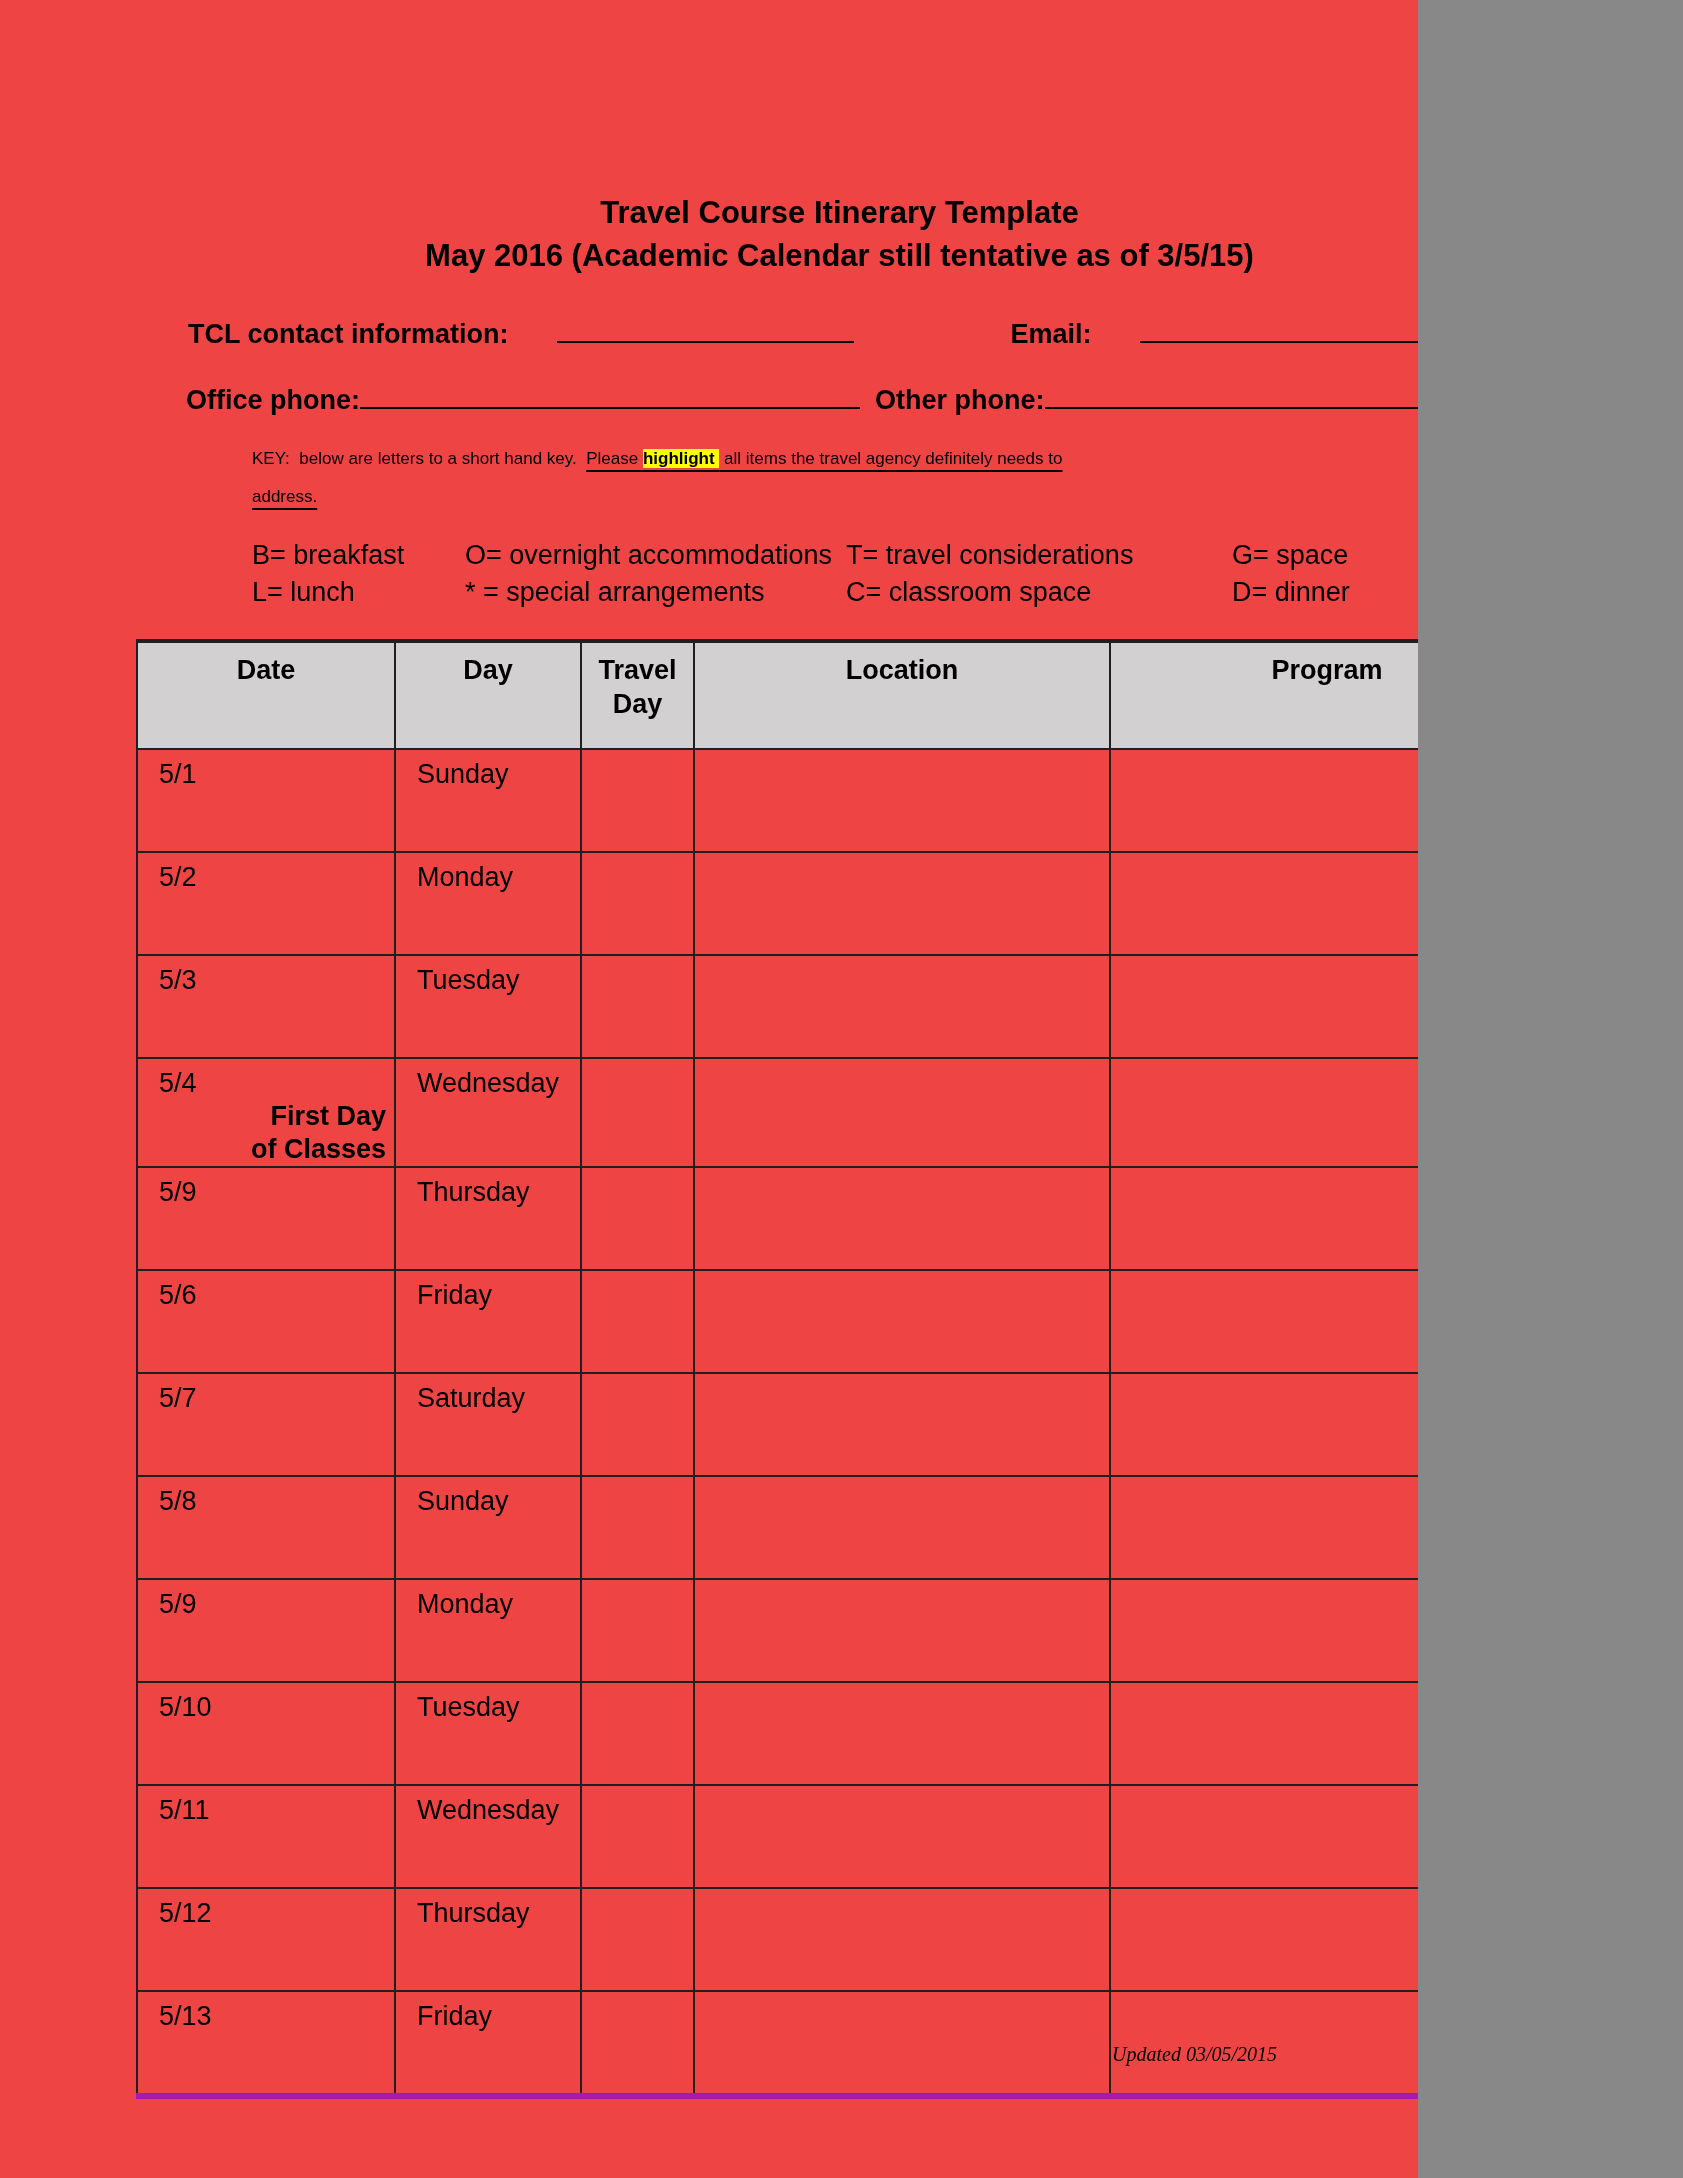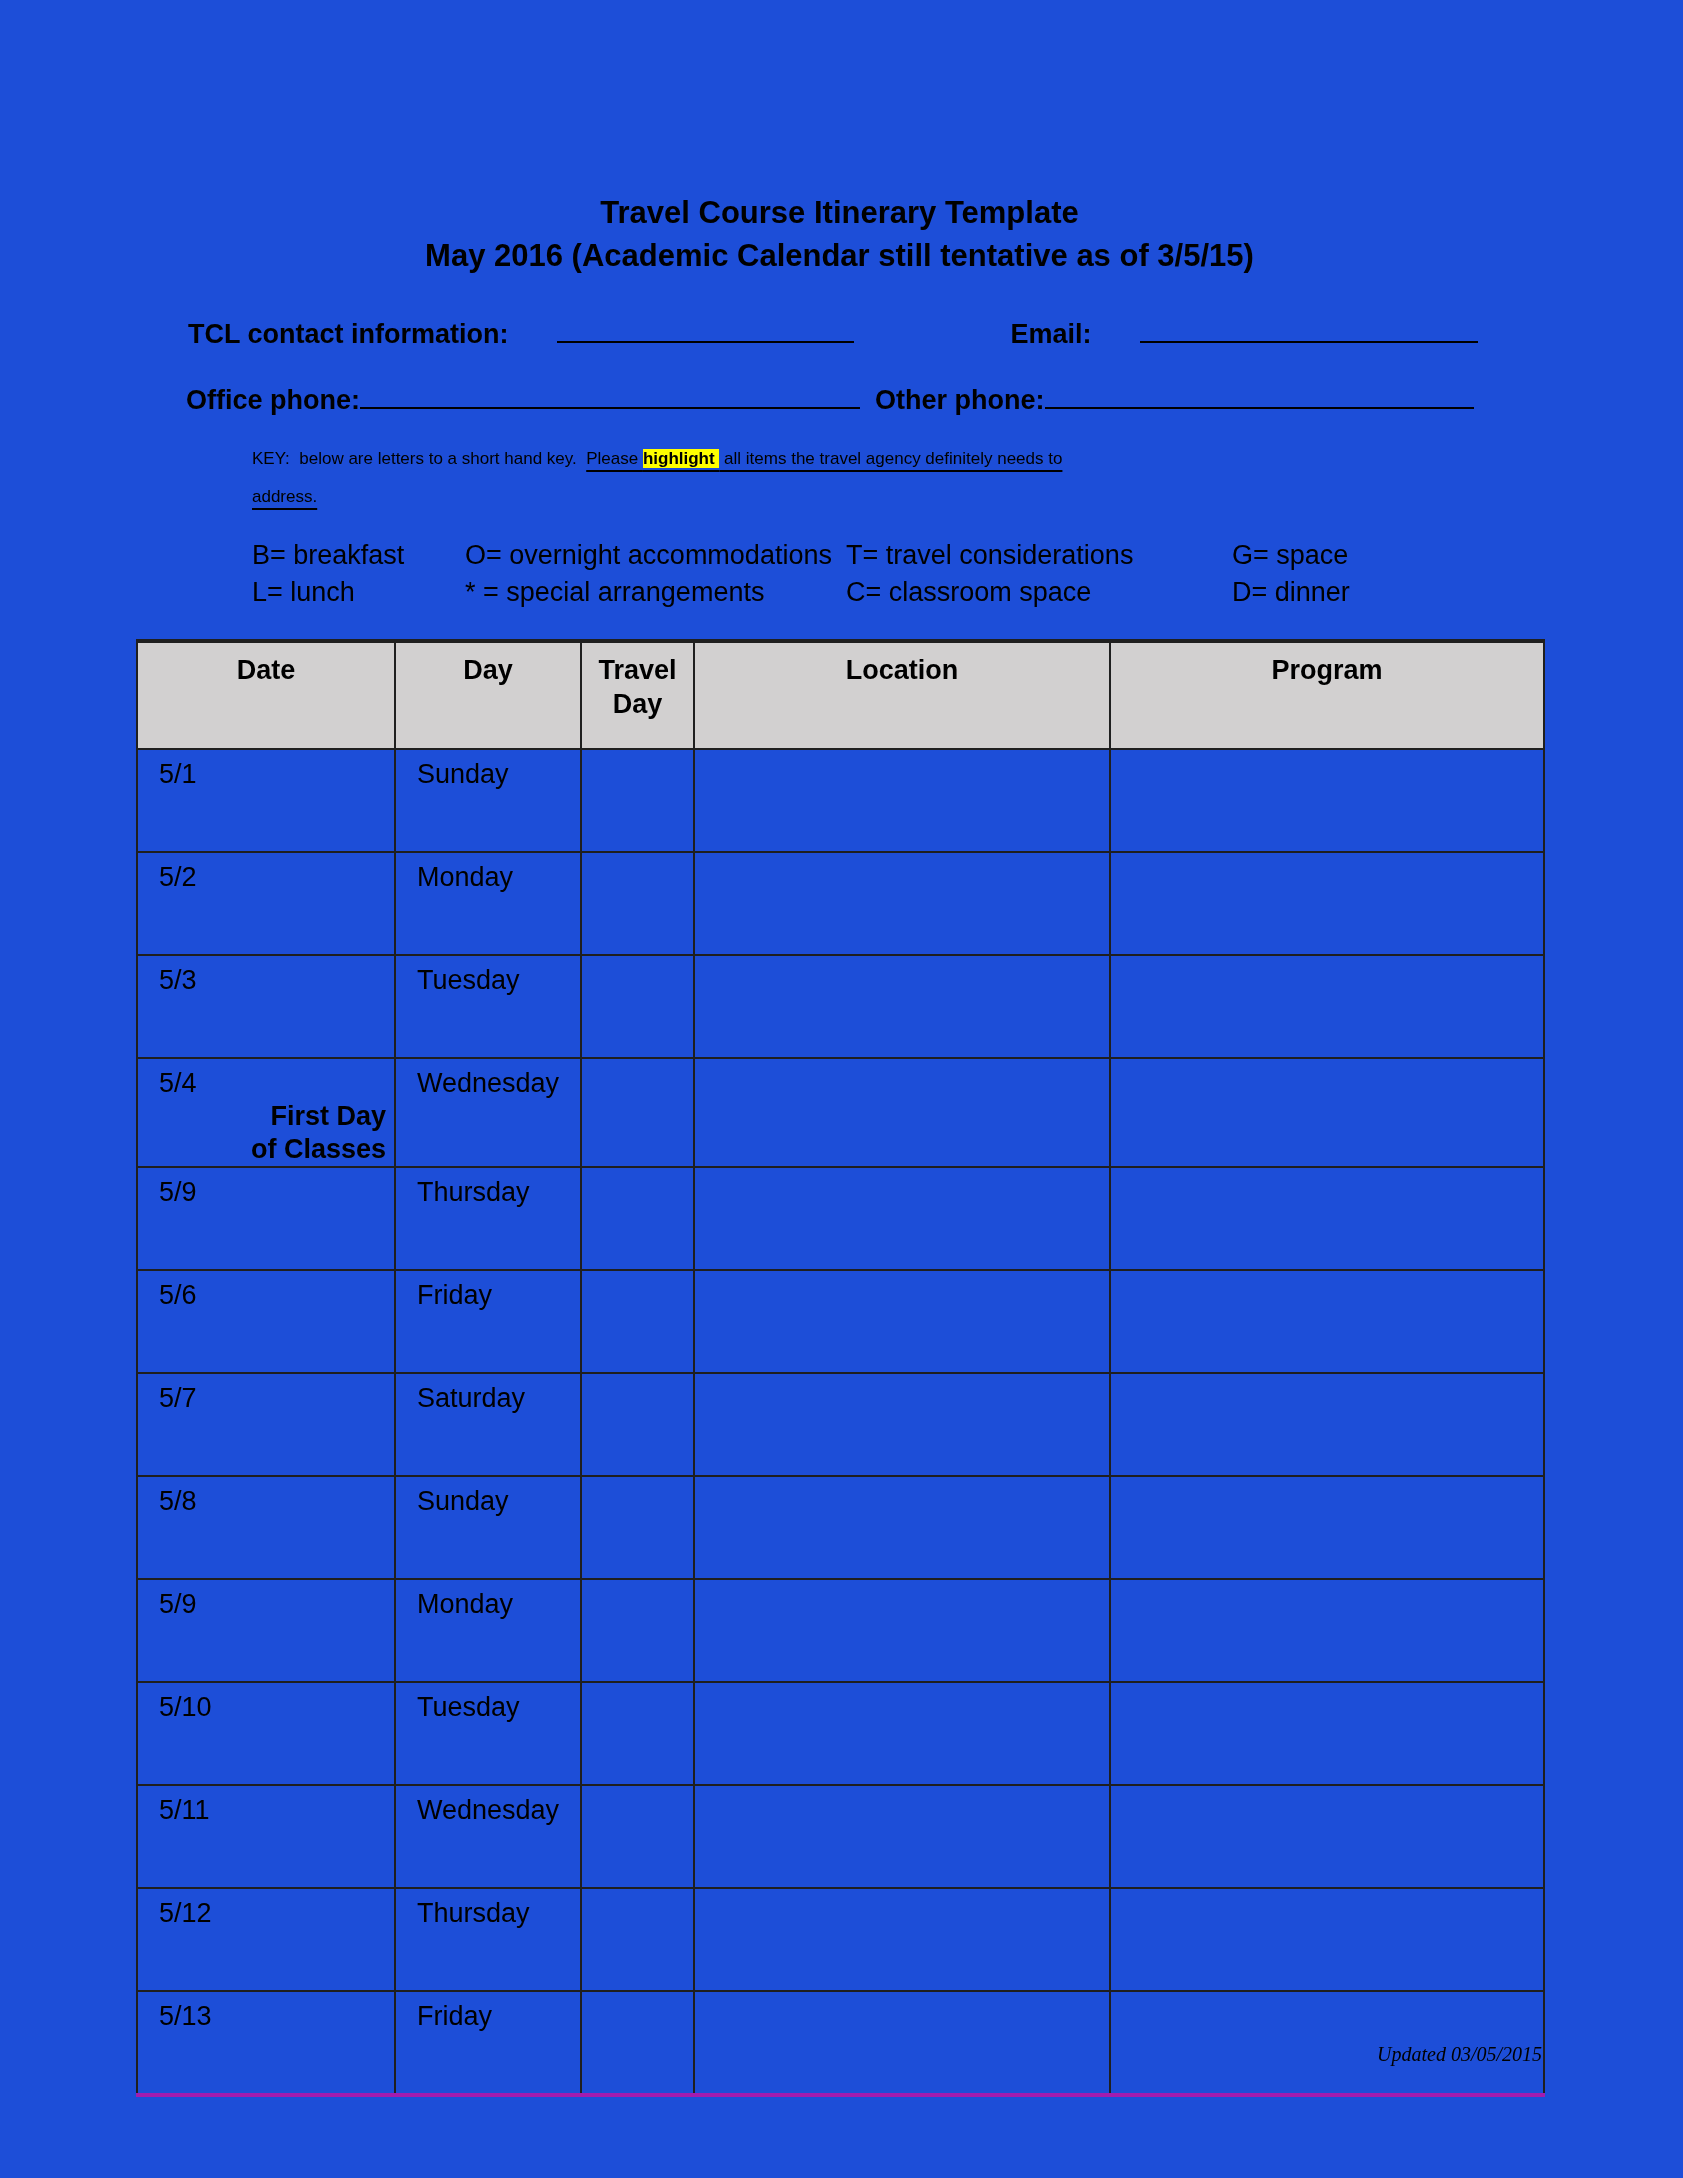--- a/index.html
+++ b/index.html
@@ -1,19 +1,19 @@
 <!DOCTYPE html>
 <html><head>
 <meta charset="utf-8">
 <style>
   html,body{margin:0;padding:0;background:#888;}
   .page{
     position:relative;
-    width:1683px;height:2178px;
-    background:#1d4ed8;
+    width:1418px;height:2178px;
+    background:#ef4444;
     font-family:"Liberation Sans",sans-serif;
     color:#000;
     overflow:hidden;
   }
   
   .title-block{
     position:absolute;left:136px;top:191px;width:1407px;
     text-align:center;font-weight:bold;font-size:31px;line-height:43px;
   }
   
@@ -39,21 +39,21 @@
     position:absolute;left:136px;top:639px;width:1407px;
     border-collapse:collapse;table-layout:fixed;
     font-size:27px;
   }
   table.itinerary col.c-date{width:258px;}
   table.itinerary col.c-day{width:186px;}
   table.itinerary col.c-travel{width:113px;}
   table.itinerary col.c-loc{width:416px;}
   table.itinerary col.c-prog{width:434px;}
   table.itinerary th,table.itinerary td{border:2px solid #1f1f1f;vertical-align:top;}
-  table.itinerary{border-top:4px solid #1f1f1f;border-bottom:4px solid #a21caf;}
+  table.itinerary{border-top:4px solid #1f1f1f;border-bottom:6px solid #a21caf;}
   table.itinerary thead th{
     height:94px;font-weight:bold;text-align:center;
     padding-top:10px;line-height:34px;
   }
   table.itinerary tbody td{
     height:93px;padding:8px 8px 0 21px;line-height:33px;text-align:left;
   }
   table.itinerary tbody td .note{font-weight:bold;text-align:right;}
   
   .footer-note{

